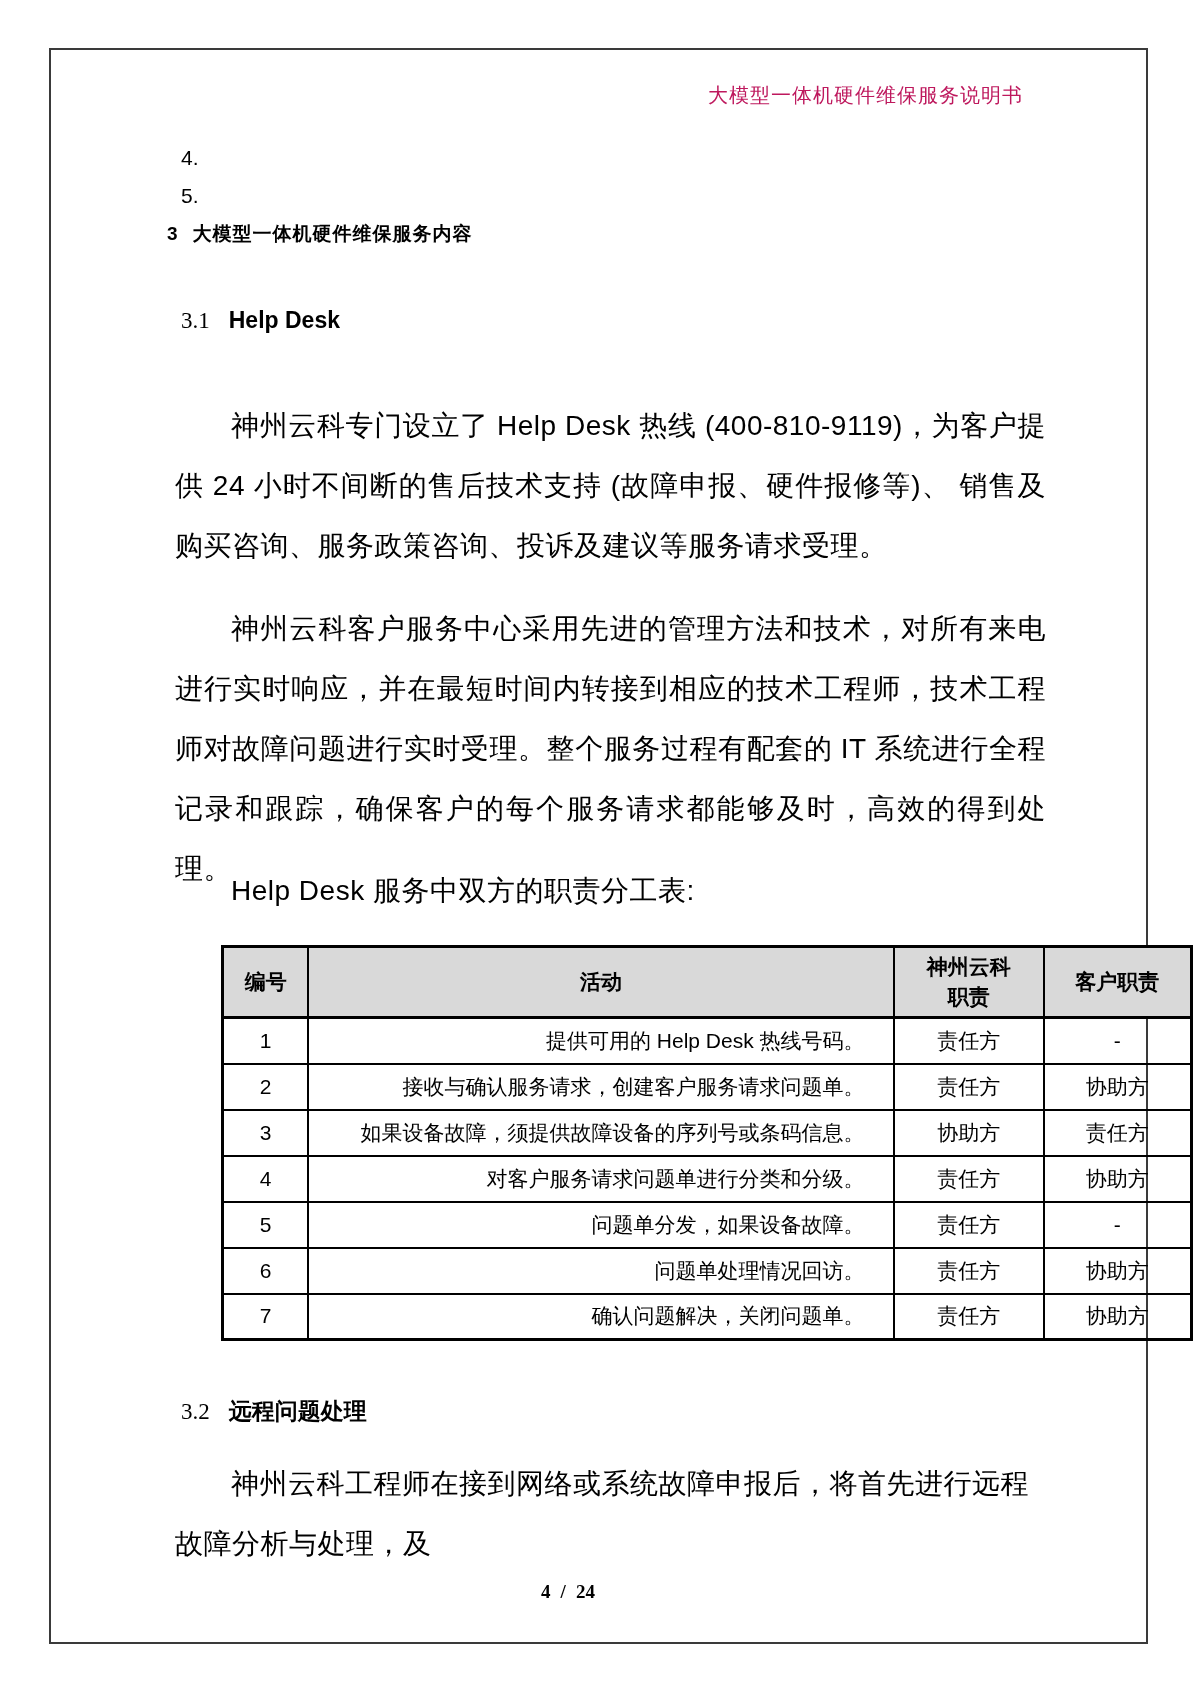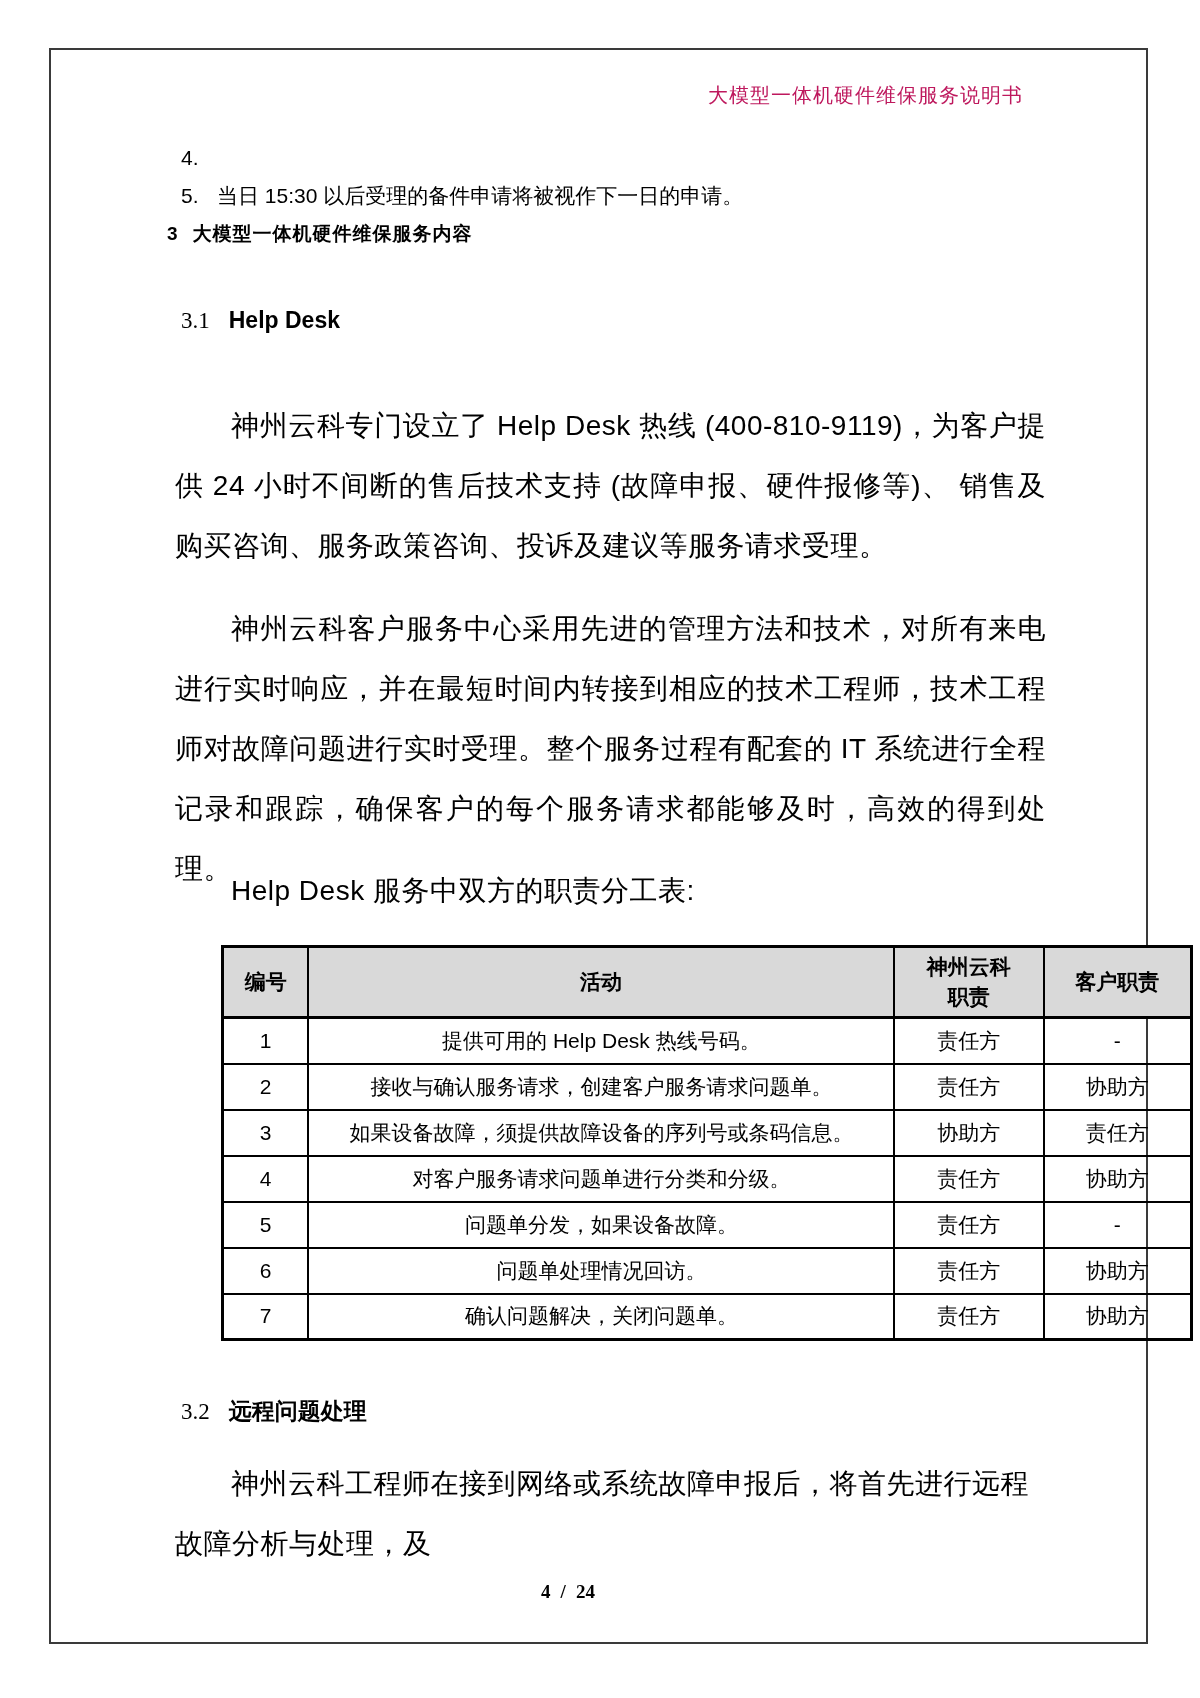--- a/index.html
+++ b/index.html
@@ -114,23 +114,23 @@
     border-bottom-width: 3px;
   }
   table.resp tbody td {
     font-size: 21px;
     font-weight: 400;
     text-align: center;
     padding: 6px 8px;
     height: 46px;
   }
   table.resp tbody td.activity {
-    text-align: center;
+    text-align: right;
     padding-left: 15px;
-    padding-right: 14px;
+    padding-right: 28px;
   }
 
   .footer {
     position: absolute;
     left: 0;
     top: 1581px;
     width: 1136px;
     text-align: center;
     font-family: "Liberation Serif", serif;
     font-size: 19px;
@@ -144,21 +144,20 @@
 <div class="page-border"></div>
 
 <div class="doc-header">大模型一体机硬件维保服务说明书</div>
 
 <div class="num-list">
   <div class="item">
     <span class="n">4.</span>
   </div>
   <div class="item">
     <span class="n">5.</span>
-    <span class="t">当日 15:30 以后受理的备件申请将被视作下一日的申请。</span>
   </div>
 </div>
 
 <div class="h1">
   <span class="num">3</span><span class="title">大模型一体机硬件维保服务内容</span>
 </div>
 
 <div class="h2 s31">
   <span class="num">3.1</span><span class="title">Help Desk</span>
 </div>

